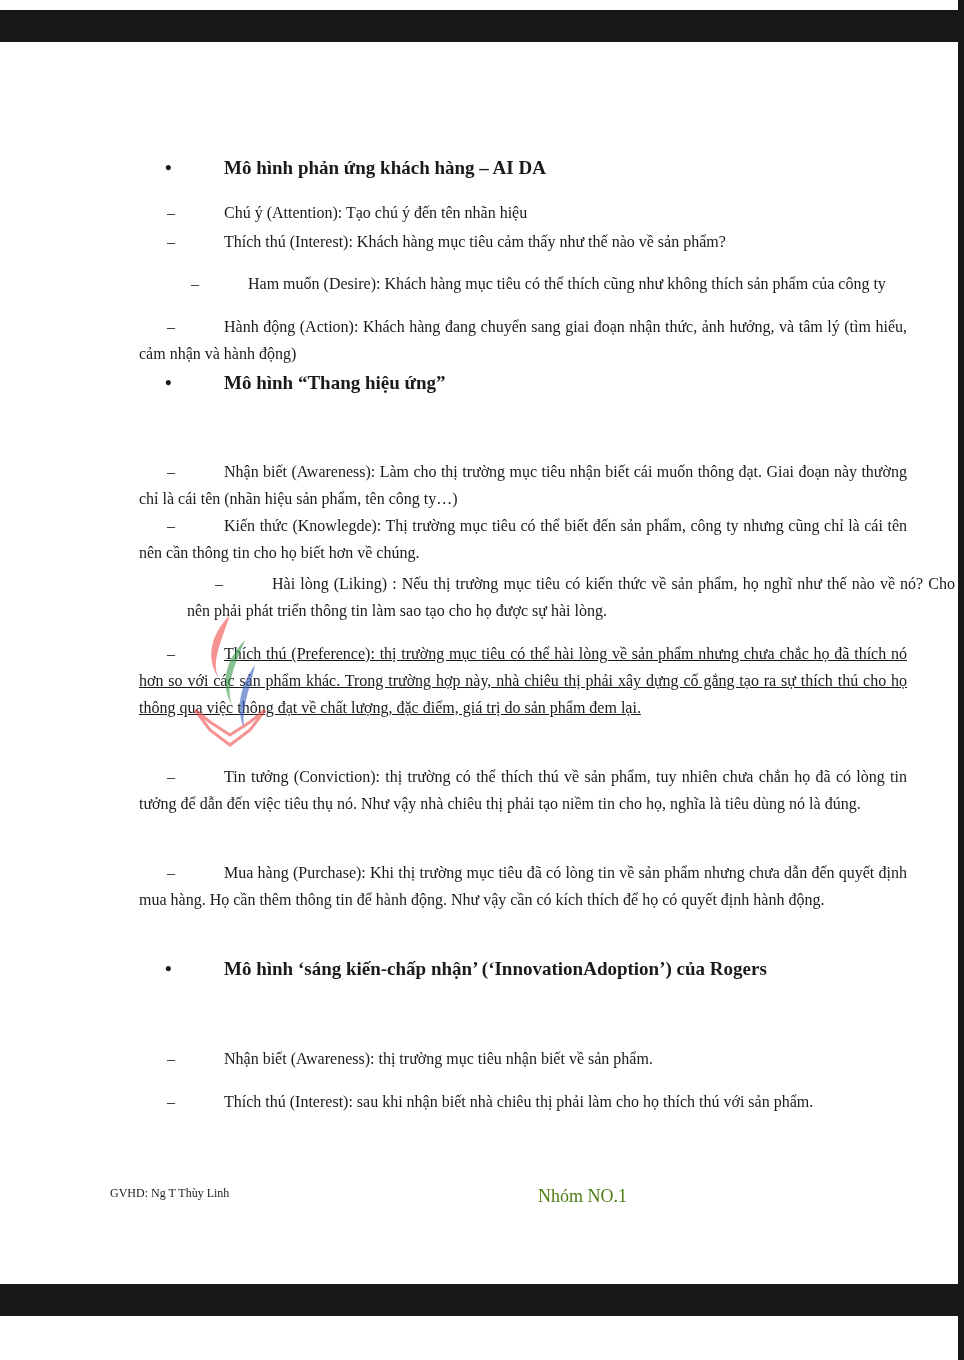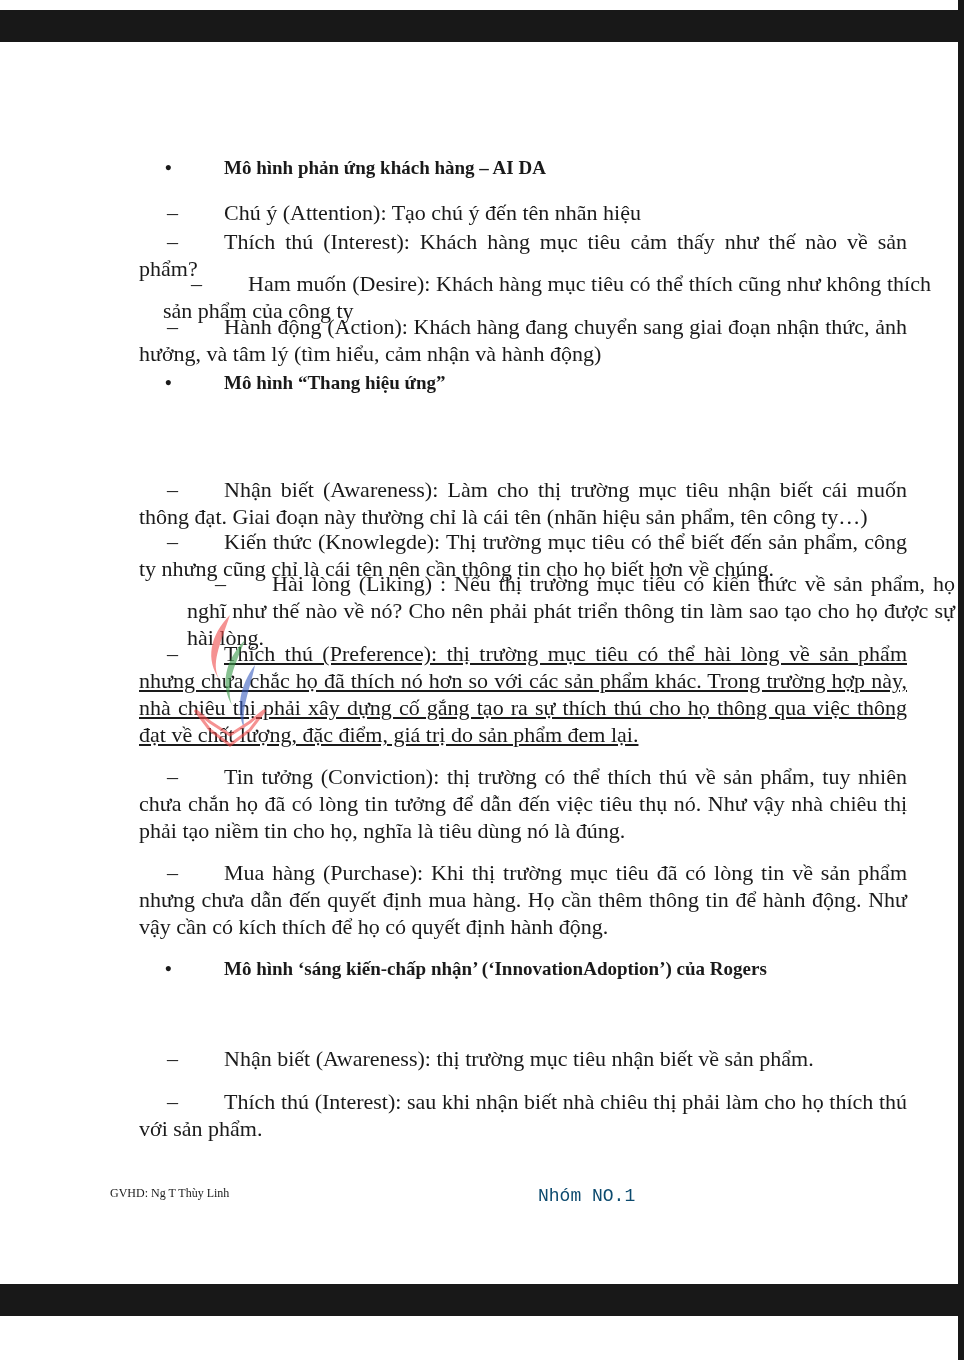--- a/index.html
+++ b/index.html
@@ -8,26 +8,26 @@
   .bar { position:absolute; left:0; width:958px; height:32px; background:#181818; }
   .bar-top { top:10px; }
   .bar-bottom { top:1284px; }
   .right-edge { position:absolute; top:0; right:0; width:6px; height:1360px; background:#181818; }
   .page { position:absolute; left:0; top:42px; width:958px; height:1242px; background:#fff; }
 
   .heading { position:absolute; left:165px; font-weight:bold; font-size:19px; }
   .heading .bullet { position:absolute; left:0; top:0; width:12px; }
   .heading .htext { position:absolute; left:59px; white-space:nowrap; }
 
-  .para { position:absolute; left:139px; width:768px; font-size:22px; line-height:27px;
+  .para { position:absolute; left:139px; width:768px; font-size:16px; line-height:27px;
           text-align:justify; text-align-last:left; }
   .para .dash { display:inline-block; width:85px; text-indent:0; padding-left:28px; box-sizing:border-box; }
 
   .footer-left { position:absolute; left:110px; top:1186px; font-size:12px; color:#1a1a1a; }
-  .footer-right { position:absolute; left:538px; top:1186px; font-size:18px; color:#0c4a6e;font-family:Liberation Mono, monospace; }
+  .footer-right { position:absolute; left:538px; top:1186px; font-size:18px; color:#4d7c0f; }
 
   .watermark { position:absolute; left:190px; top:610px; width:520px; height:150px; pointer-events:none; opacity:0.6; }
   .wm-text { position:absolute; left:60px; top:40px; font-family:"Liberation Sans", sans-serif; font-weight:bold;
              font-size:42px; letter-spacing:1px; white-space:nowrap; }
 </style>
 </head>
 <body>
 
 <div class="bar bar-top"></div>
 <div class="right-edge"></div>
@@ -50,24 +50,24 @@
 </div>
 <div class="para" style="top:313px;">
   <span class="dash">–</span><span>Hành động (Action): Khách hàng đang chuyển sang giai đoạn nhận thức, ảnh hưởng, và tâm lý (tìm hiểu, cảm nhận và hành động)</span>
 </div>
 
 <div class="heading" style="top:372px;">
   <span class="bullet">•</span>
   <span class="htext">Mô hình “Thang hiệu ứng”</span>
 </div>
 
-<div class="para" style="top:458px;margin-top:18px;">
+<div class="para" style="top:458px;">
   <span class="dash">–</span><span>Nhận biết (Awareness): Làm cho thị trường mục tiêu nhận biết cái muốn thông đạt. Giai đoạn này thường chỉ là cái tên (nhãn hiệu sản phẩm, tên công ty…)</span>
 </div>
-<div class="para" style="top:528px;">
+<div class="para" style="top:512px;">
   <span class="dash">–</span><span>Kiến thức (Knowlegde): Thị trường mục tiêu có thể biết đến sản phẩm, công ty nhưng cũng chỉ là cái tên nên cần thông tin cho họ biết hơn về chúng.</span>
 </div>
 <div class="para" style="top:570px;margin-left:48px;">
   <span class="dash">–</span><span>Hài lòng (Liking) : Nếu thị trường mục tiêu có kiến thức về sản phẩm, họ nghĩ như thế nào về nó?  Cho nên phải phát triển thông tin làm sao tạo cho họ được sự hài lòng.</span>
 </div>
 <div class="para" style="top:640px;text-decoration:underline;">
   <span class="dash">–</span><span>Thích thú (Preference): thị trường mục tiêu có thể hài lòng về sản phẩm nhưng chưa chắc họ đã thích nó hơn so với các sản phẩm khác. Trong trường hợp này, nhà chiêu thị phải xây dựng cố gắng tạo ra sự thích thú cho họ thông qua việc thông đạt về chất lượng, đặc điểm, giá trị do sản phẩm đem lại.</span>
 </div>
 <div class="para" style="top:763px;">
   <span class="dash">–</span><span>Tin tưởng (Conviction): thị trường có thể thích thú về sản phẩm, tuy nhiên chưa chắn họ đã có lòng tin tưởng để dẫn đến việc tiêu thụ nó.  Như vậy nhà chiêu thị phải tạo niềm tin cho họ, nghĩa là tiêu dùng nó là đúng.</span>

